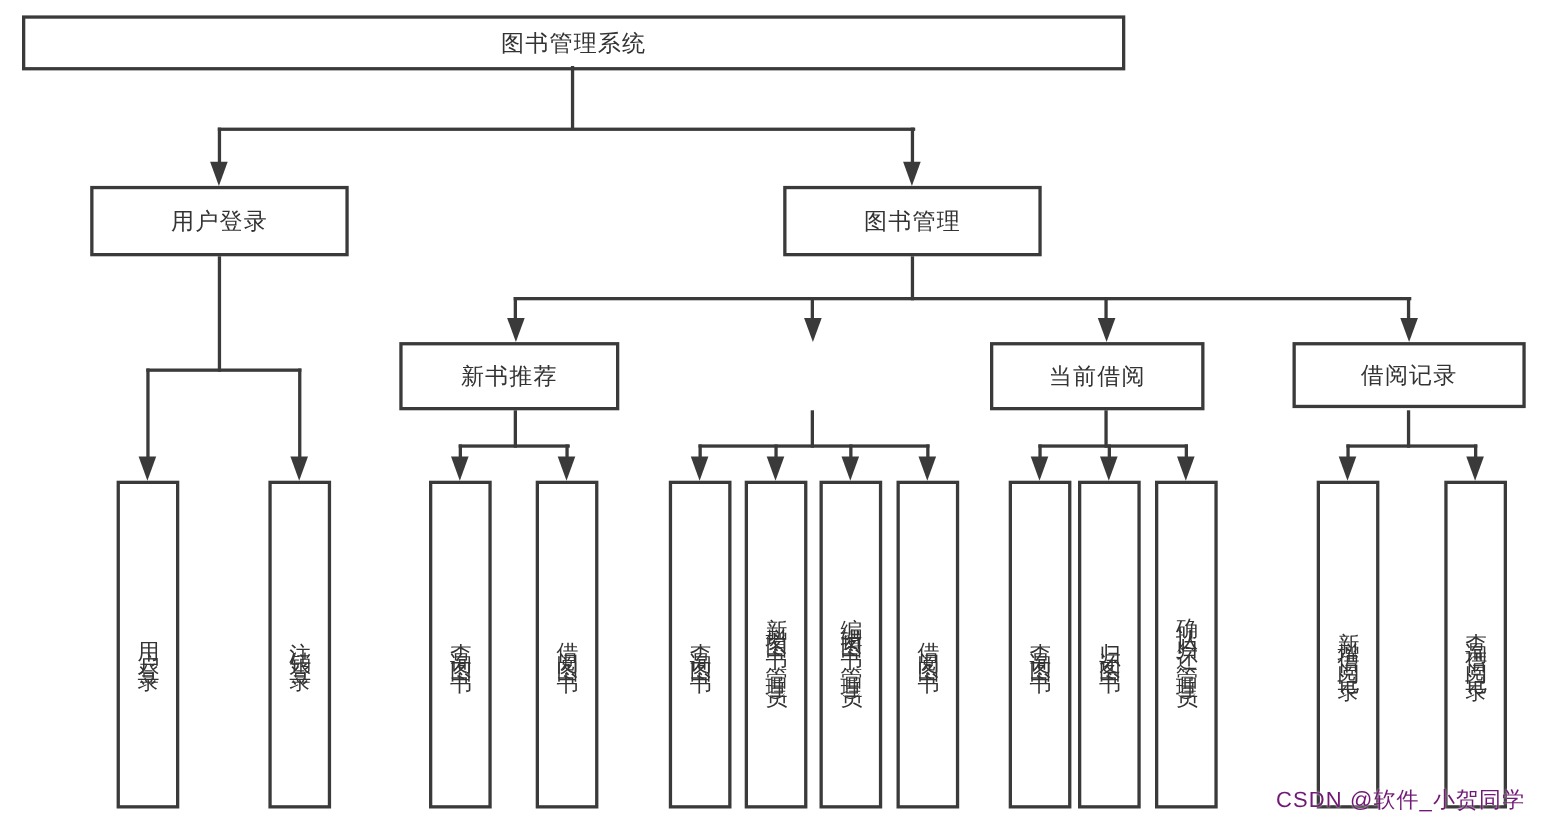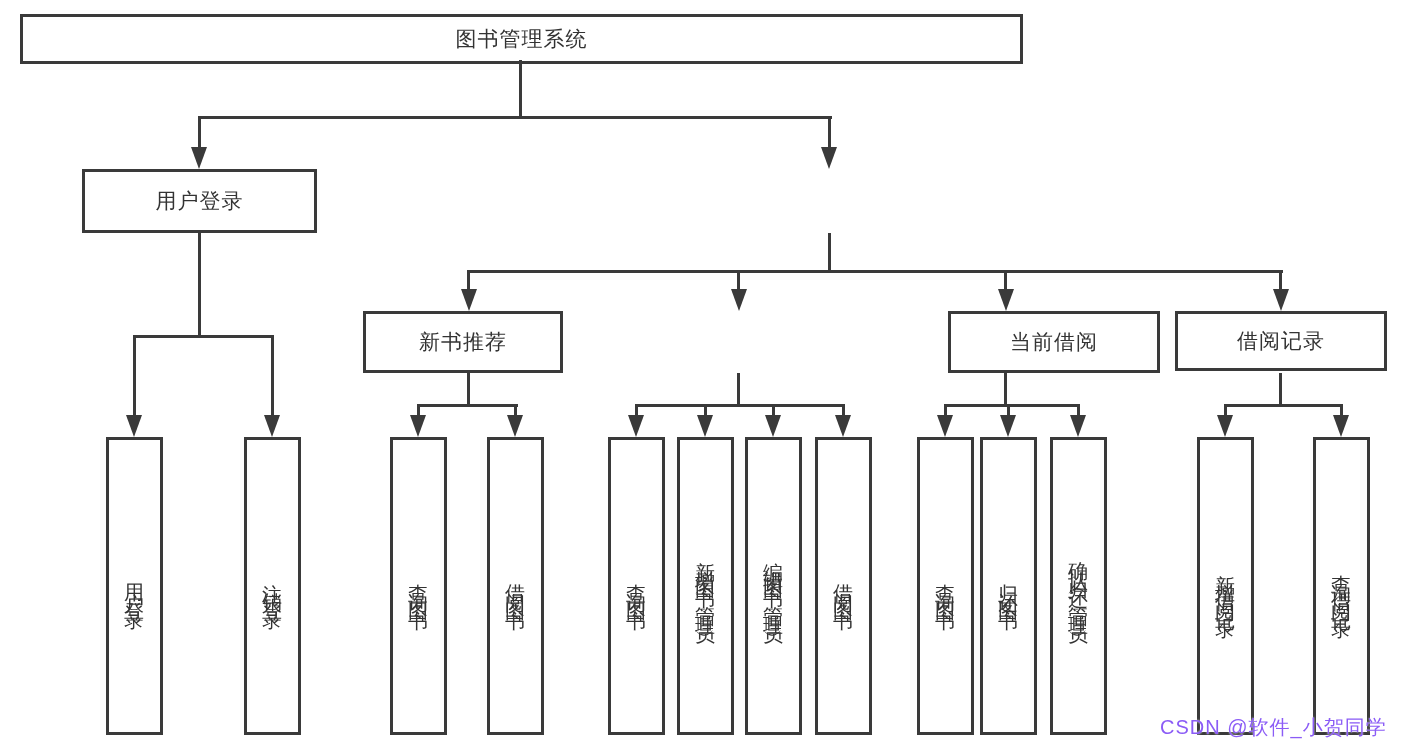--- a/index.html
+++ b/index.html
@@ -35,46 +35,49 @@
   .arrow{
     position:absolute;width:0;height:0;
     border-left:8px solid transparent;
     border-right:8px solid transparent;
     border-top:22px solid #3a3a3a;
   }
   .watermark{
     position:absolute;
     left:1160px;top:714px;
     font-size:20px;
-    color:#8b5cf6;
+    color:#701a75;
     letter-spacing:1px;
     text-shadow:0 0 2px #ffffff;
     white-space:nowrap;
   }
 </style>
 </head>
 <body>
 
 <div id="stage">
 
   <div class="box" style="left:20px;top:14px;width:1003px;height:50px;">
     <span>图书管理系统</span>
   </div>
 
   <div class="box" style="left:82px;top:169px;width:235px;height:64px;">
     <span>用户登录</span>
   </div>
 
+  <div class="box" style="left:712px;top:169px;width:235px;height:64px;">
+    <span>图书管理</span>
+  </div>
 
   <div class="box" style="left:363px;top:311px;width:200px;height:62px;">
     <span>新书推荐</span>
   </div>
 
 
-  <div class="box" style="left:948px;top:311px;width:212px;height:62px;">
+  <div class="box" style="left:900px;top:311px;width:195px;height:62px;">
     <span>当前借阅</span>
   </div>
 
   <div class="box" style="left:1175px;top:311px;width:212px;height:60px;">
     <span>借阅记录</span>
   </div>
 
   <div class="box vbox" style="left:106px;top:437px;width:57px;height:298px;">
     <span>用户登录</span>
   </div>

